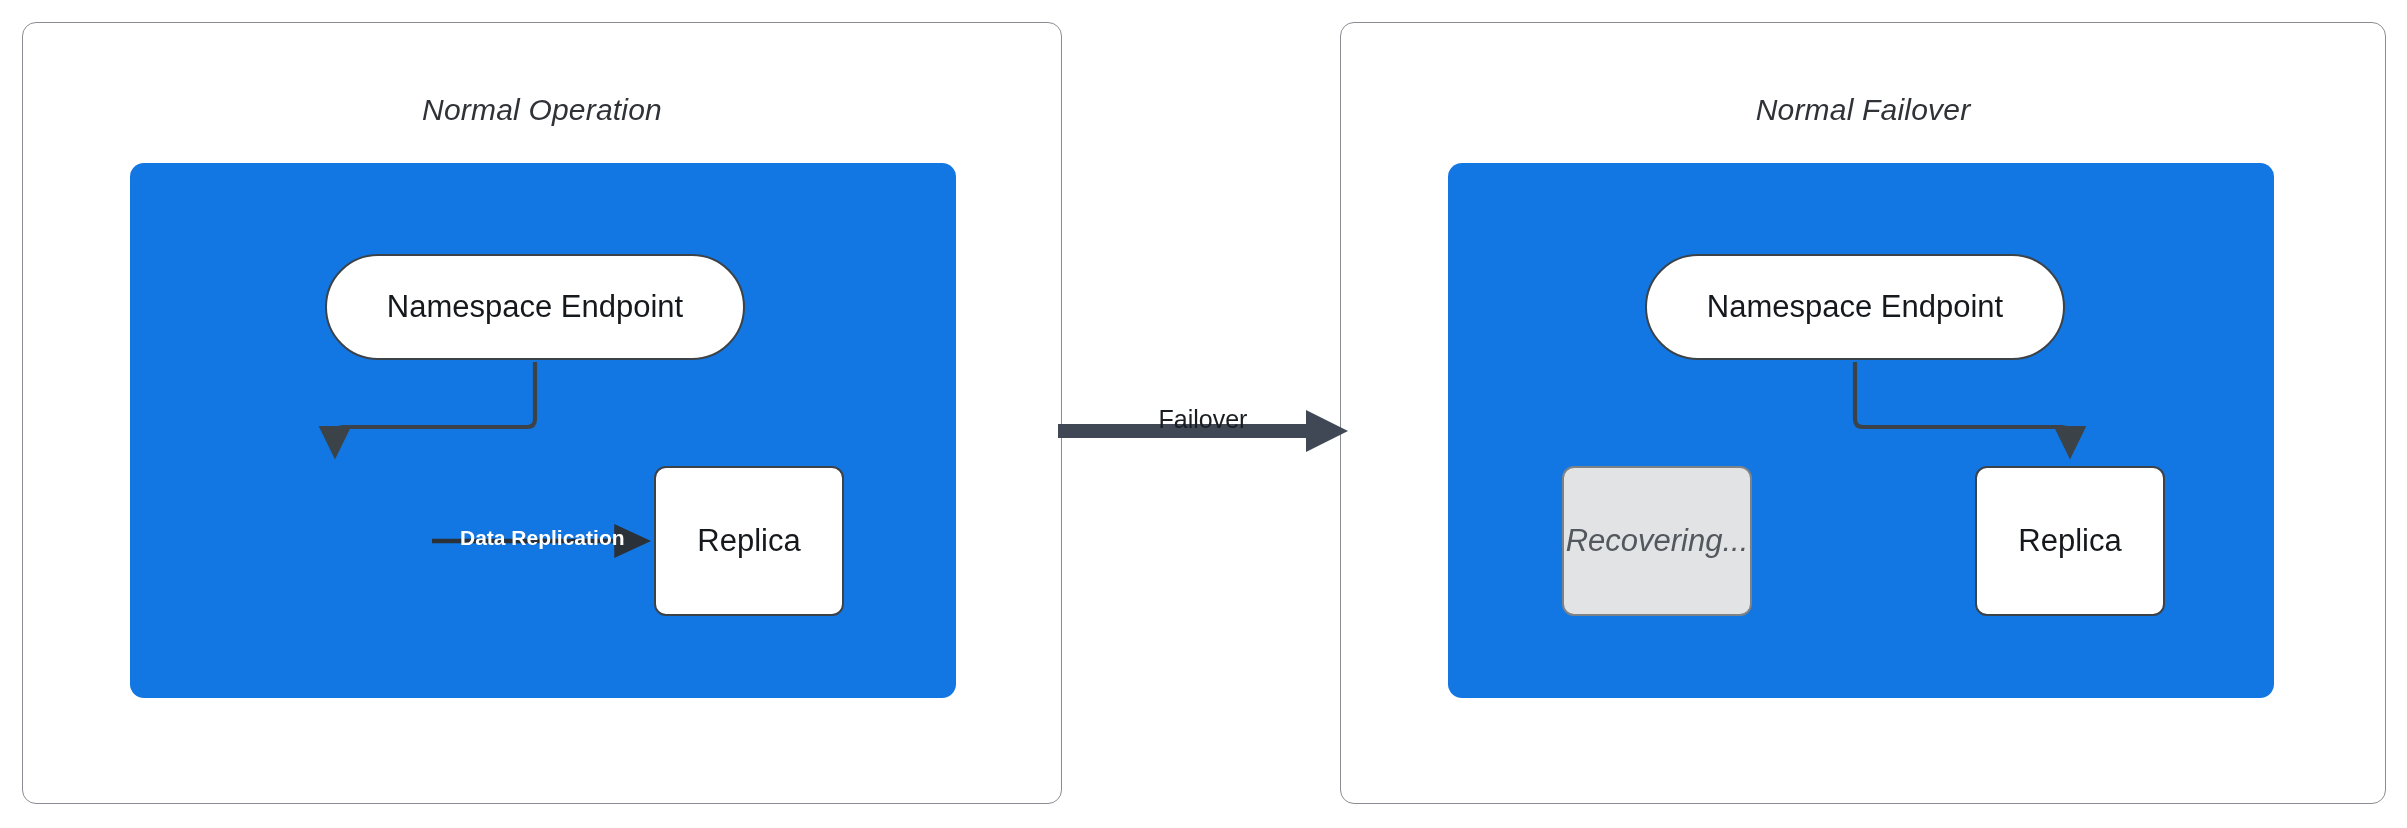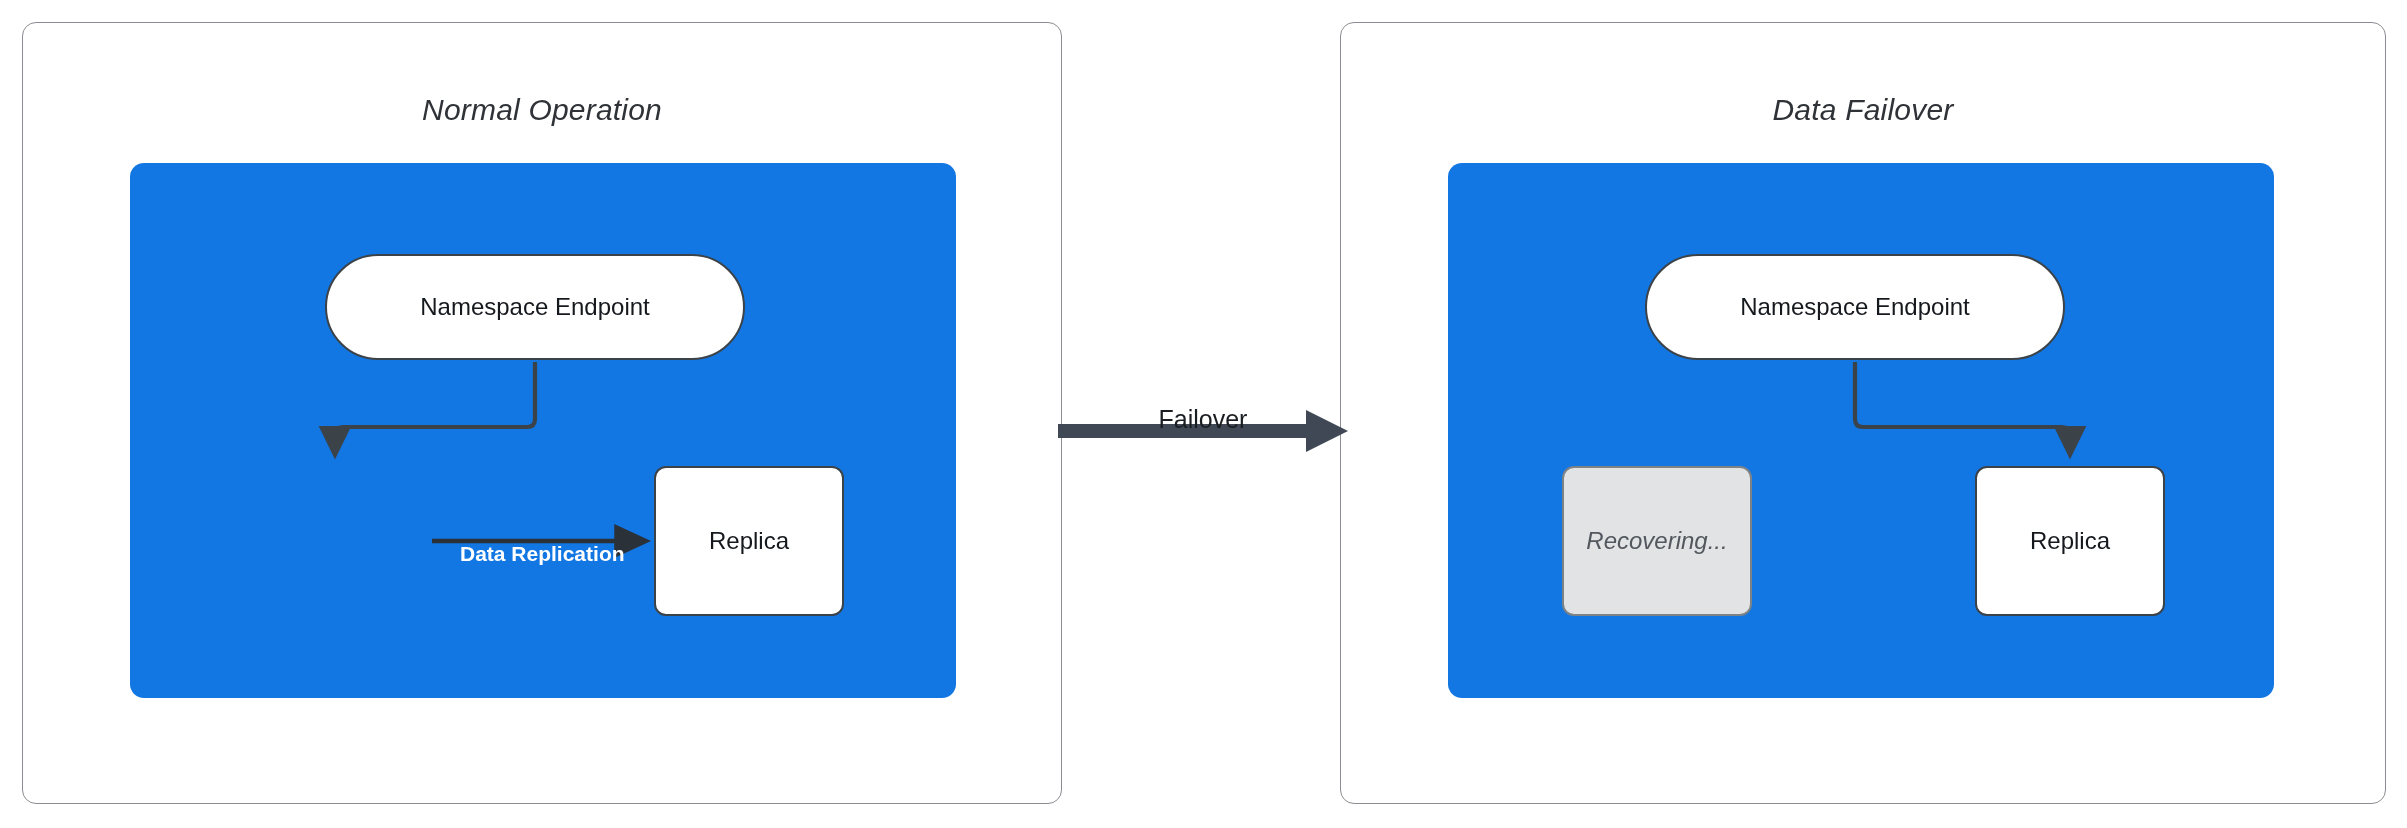--- a/index.html
+++ b/index.html
@@ -57,21 +57,21 @@
   .node {
     position: absolute;
     background: #ffffff;
     border: 2.4px solid #3b4248;
     box-sizing: border-box;
     display: flex;
     align-items: center;
     justify-content: center;
     text-align: right;
     color: #15181c;
-    font-size: 24px;
+    font-size: 31px;
     line-height: 1.22;
     z-index: 3;
   }
   .node.pill   { border-radius: 999px; }
   .node.boxy   { border-radius: 12px; }
   .node.muted  {
     background: #e1e3e5;
     border-color: #7d8287;
     color: #53585e;
     font-style: italic;
@@ -119,21 +119,21 @@
 
   
   .edge-label {
     position: absolute;
     font-size: 21px;
     font-weight: bold;
     color: #ffffff;
     white-space: nowrap;
     z-index: 5;
   }
-  #label-data-replication { left: 460px; top: 542px; }
+  #label-data-replication { left: 460px; top: 526px; }
 </style>
 </head>
 <body>
 
 <div id="canvas">
 
   <div class="panel" id="panel-normal">
     <div class="panel-title">Normal Operation</div>
   </div>
 
@@ -144,21 +144,21 @@
   </div>
 
 
   <div class="node boxy" id="node-replica-normal">
     <span>Replica</span>
   </div>
 
   <div class="edge-label" id="label-data-replication">Data Replication</div>
 
   <div class="panel" id="panel-failover">
-    <div class="panel-title">Data Failover</div>
+    <div class="panel-title">Normal Failover</div>
   </div>
 
   <div class="blue-region" id="blue-failover"></div>
 
   <div class="node pill" id="node-endpoint-failover">
     <span>Namespace Endpoint</span>
   </div>
 
   <div class="node boxy muted" id="node-recovering">
     <span>Recovering...</span>

